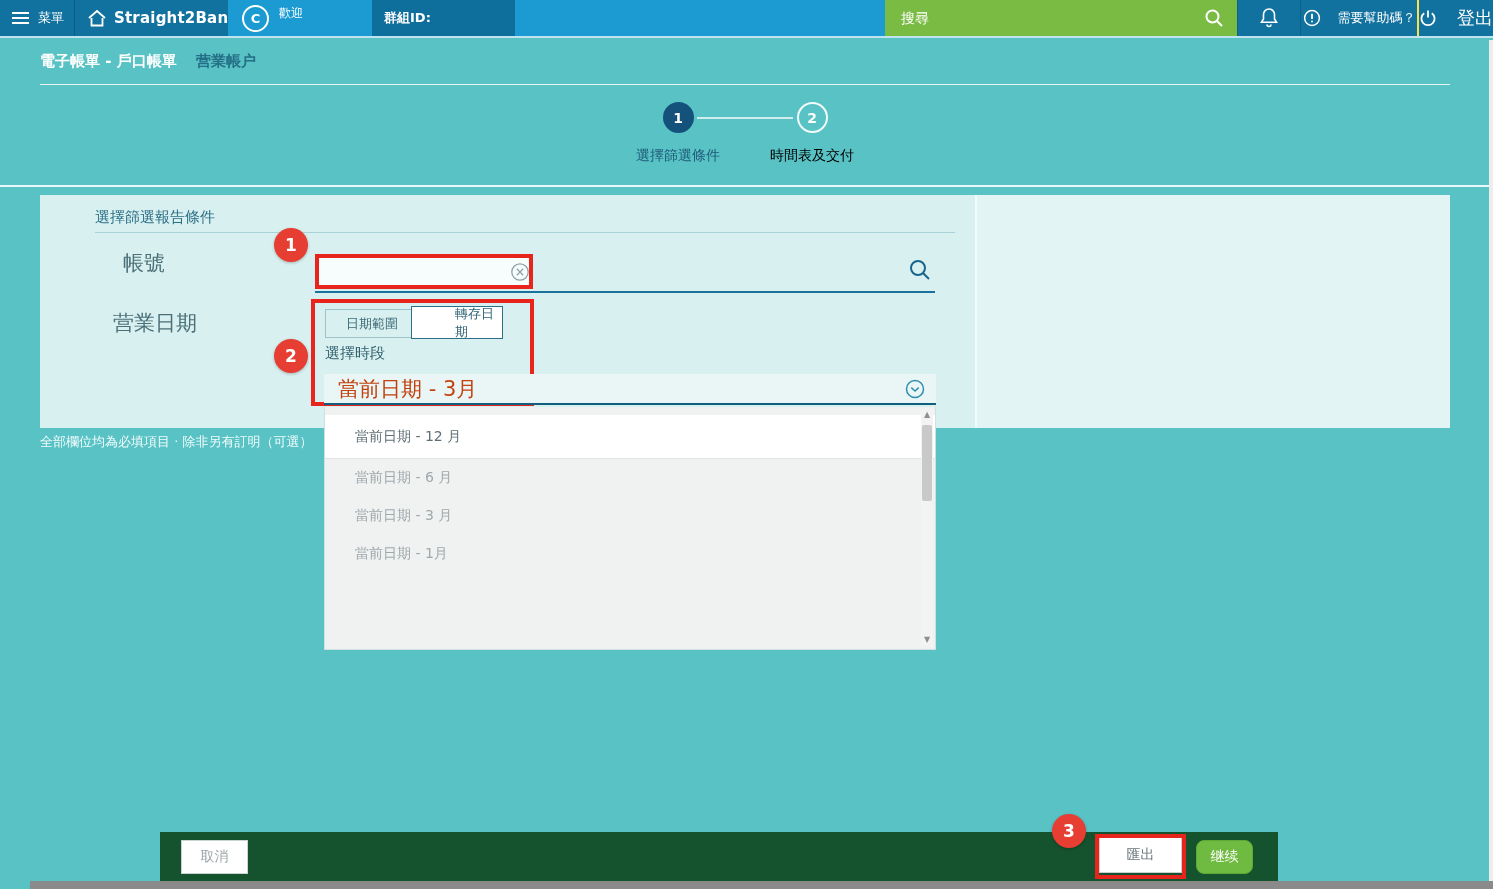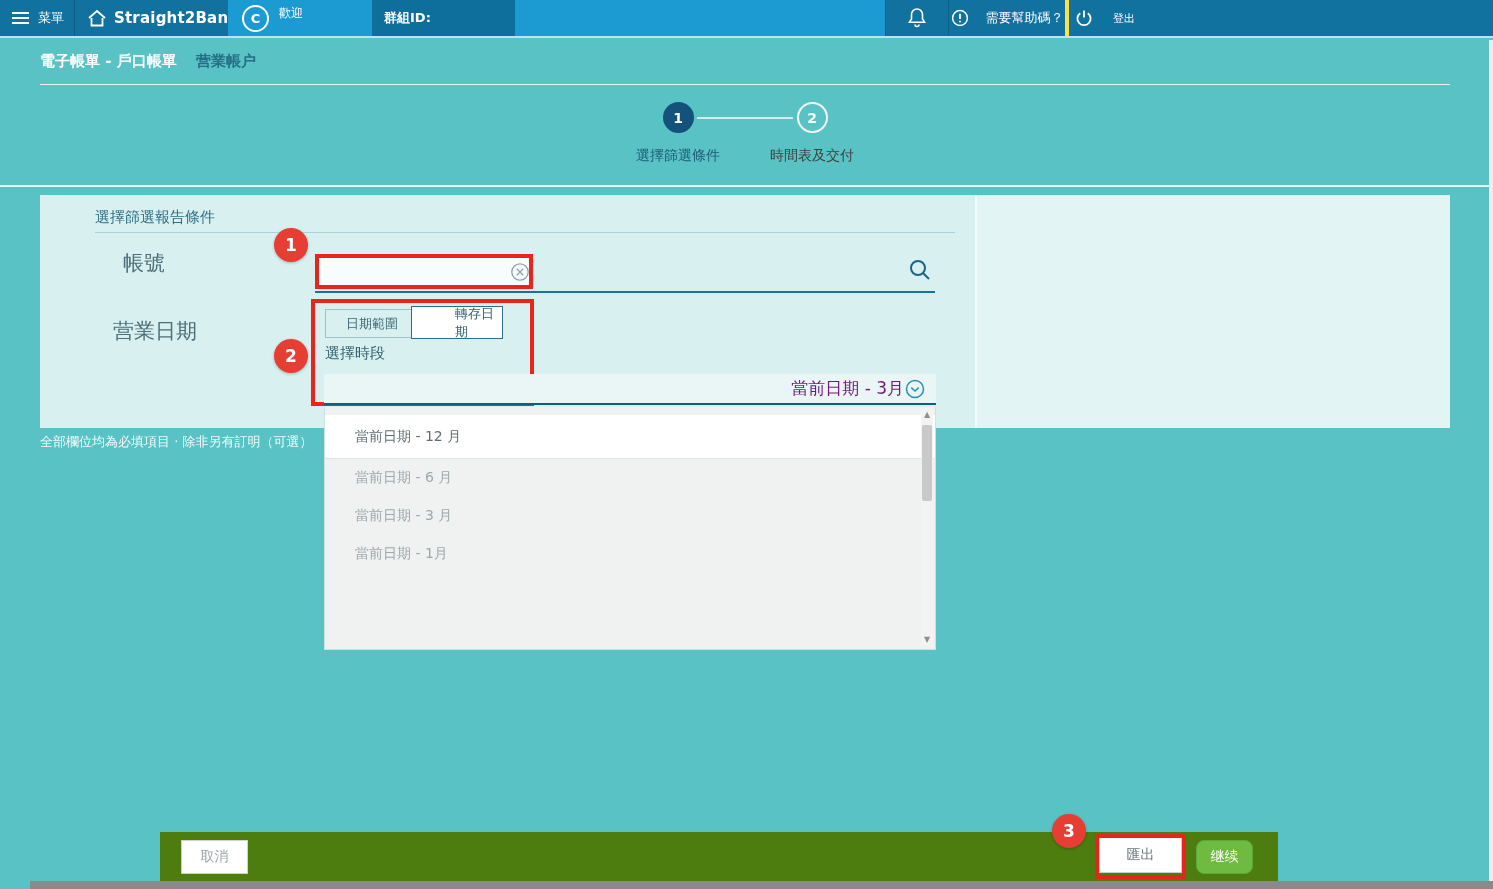--- a/index.html
+++ b/index.html
@@ -18,65 +18,65 @@
   .seg-welcome { width:144px; background:#1B9BD2; padding-left:14px; gap:10px; }
   .avatar { width:27px; height:27px; border:2px solid #fff; border-radius:50%; display:flex; align-items:center; justify-content:center; font-size:13px; font-weight:bold; }
   .welcome-txt { font-size:12px; transform:translateY(-5px); }
   .seg-group { width:143px; background:#0E6E9C; padding-left:12px; font-size:13px; font-weight:bold; }
   .seg-spacer { width:370px; background:#1B9BD2; }
   .seg-search { width:352px; background:#7ABB43; padding:0 12px 0 16px; }
   .seg-search input { flex:1; background:transparent; border:none; outline:none; color:#fff; font-size:14px; font-family:inherit; }
   .seg-search input::placeholder { color:#fff; opacity:1; }
   .seg-bell { width:63px; justify-content:center; border-left:1px solid #0A6288; }
   .seg-help { width:117px; justify-content:center; gap:17px; font-size:13px; border-left:1px solid #0A6288; }
-  .seg-logout { width:76px; justify-content:center; gap:20px; font-size:11px; border-left:4px solid #fde047; }
+  .seg-logout { width:76px; justify-content:center; gap:20px; font-size:18px; border-left:2px solid #fde047; }
 
   
   .breadcrumb { position:absolute; top:52px; left:40px; font-size:15px; font-weight:bold; }
   .crumb-primary { color:#FFFFFF; }
   .crumb-secondary { color:#256F86; margin-left:14px; }
   .breadcrumb-rule { position:absolute; top:84px; left:40px; width:1410px; height:1px; background:rgba(255,255,255,.85); }
 
   
   .stepper { position:absolute; top:102px; left:611px; width:268px; }
   .step { position:absolute; width:134px; display:flex; flex-direction:column; align-items:center; }
   .step1 { left:0; } .step2 { left:134px; }
   .step-circle { width:31px; height:31px; border-radius:50%; display:flex; align-items:center; justify-content:center; font-size:14px; font-weight:bold; }
   .step-circle.active { background:#14527C; color:#fff; border:2px solid #14527C; }
   .step-circle.inactive { background:transparent; color:#fff; border:2px solid #F2FBFB; }
   .step-label { margin-top:14px; font-size:14px; white-space:nowrap; }
   .step1 .step-label { color:#1E5A78; }
-  .step2 .step-label { color:#404040; }
+  .step2 .step-label { color:#000000; }
   .step-connector { position:absolute; top:15px; left:86px; width:96px; height:2px; background:#CFEDED; }
 
   .section-rule { position:absolute; top:185px; left:0; width:1493px; height:2px; background:#E9F8F8; }
 
   
   .panel { position:absolute; top:195px; left:40px; width:1410px; height:233px; background:#D9F0F0; }
   .panel-right { position:absolute; top:0; left:935px; width:475px; height:233px; background:#E3F4F4; border-left:2px solid #F2FBFB; }
   .panel-heading { position:absolute; left:55px; top:13px; font-size:15px; color:#2C7086; }
   .panel-heading-rule { position:absolute; left:55px; top:37px; width:860px; height:1px; background:#A9D2DA; }
 
   .field-label { position:absolute; font-size:21px; color:#4C7078; }
   .lbl-account { left:83px; top:54px; }
-  .lbl-bizdate { left:73px; top:114px;margin-top:8px; }
+  .lbl-bizdate { left:73px; top:114px; }
 
   .account-wrap { position:absolute; left:275px; top:59px; width:218px; height:35px; border:4px solid #E8251D; background:#F7FCFC; display:flex; align-items:center; }
   .account-wrap input { flex:1; height:100%; border:none; outline:none; background:transparent; font-size:14px; color:#335; padding:0 8px; font-family:inherit; }
   .clear-btn { width:22px; height:22px; margin-right:6px; flex:0 0 auto; cursor:pointer; }
   .account-underline { position:absolute; left:275px; top:96px; width:620px; height:2px; background:#19719C; }
   .account-search { position:absolute; left:868px; top:63px; width:24px; height:24px; }
 
   .redrect2 { position:absolute; left:271px; top:104px; width:223px; height:107px; border:4px solid #E8251D; }
   .tab { position:absolute; display:flex; align-items:center; justify-content:center; font-size:13px; cursor:pointer; }
   .tab-range { left:285px; top:114px; width:94px; height:29px; border:1px solid #9FC3CB; color:#3E6B77; background:transparent; }
   .tab-transfer { left:371px; top:111px; width:92px; height:33px; border:1px solid #2A7086; color:#2F6474; background:#FFFFFF;padding-left:43px; }
   .period-label { position:absolute; left:285px; top:149px; font-size:15px; color:#33626F; }
   .period-select { position:absolute; left:284px; top:179px; width:612px; height:31px; background:#EAF5F6; border-bottom:2px solid #145E7D; display:flex; align-items:center; padding:0 10px 0 14px; cursor:pointer; }
-  .period-value { flex:1; font-size:17px; color:#701a75;text-align:right; }
+  .period-value { flex:1; font-size:21px; color:#c2410c; }
 
   
   .badge { position:absolute; width:34px; height:34px; border-radius:50%; background:#E73E33; color:#fff; font-size:17px; font-weight:bold; display:flex; align-items:center; justify-content:center; box-shadow:0 1px 3px rgba(0,0,0,.25); z-index:30; }
   .badge1 { left:274px; top:228px; }
   .badge2 { left:274px; top:339px; }
   .badge3 { left:1052px; top:814px; }
   .redrect3 { position:absolute; left:1095px; top:834px; width:91px; height:45px; border:4px solid #E8251D; z-index:25; background:transparent; }
 
   
   .dropdown { position:absolute; left:324px; top:407px; width:612px; height:243px; background:#F0F1F1; border:1px solid #CFE0E3; border-top:none; overflow:hidden; z-index:20; }
@@ -84,21 +84,21 @@
   .dd-item { height:38px; display:flex; align-items:center; padding-left:30px; font-size:14px; color:#9EA8AB; cursor:pointer; }
   .dd-item.first { height:44px; background:#FFFFFF; color:#5F6E74; border-bottom:1px solid #E2E4E4; }
   .dd-scrollbar { position:absolute; top:2px; right:2px; width:12px; height:237px; background:#F3F3F3; }
   .dd-arrow { position:absolute; left:0; width:12px; font-size:8px; color:#8F8F8F; text-align:center; line-height:12px; }
   .dd-arrow.up { top:0; } .dd-arrow.down { bottom:0; }
   .dd-thumb { position:absolute; left:1px; top:16px; width:10px; height:76px; background:#C9C9C9; border-radius:2px; }
 
   .footnote { position:absolute; left:40px; top:433px; font-size:13px; color:#F2FCFC; }
 
   
-  .footer { position:absolute; left:160px; top:832px; width:1118px; height:50px; background:#4d7c0f; }
+  .footer { position:absolute; left:160px; top:832px; width:1118px; height:50px; background:#14532d; }
   .btn { display:flex; align-items:center; justify-content:center; font-size:14px; font-family:inherit; cursor:pointer; }
   .btn-cancel { position:absolute; left:21px; top:8px; width:67px; height:34px; background:#FFFFFF; border:1px solid #CBD2D3; color:#9AA4A7; }
   .btn-export { position:absolute; left:939px; top:4px; width:83px; height:37px; background:#FFFFFF; border:1px solid #C9CFD0; color:#6A7579; }
   .btn-continue { position:absolute; left:1036px; top:8px; width:57px; height:34px; background:#6FBA40; border:1px solid #5FA835; color:#FFFFFF; border-radius:8px; }
 
   .bottom-bar { position:absolute; left:30px; top:881px; width:1463px; height:8px; background:#8A8A8A; }
   .right-edge { position:absolute; right:0; top:40px; width:4px; height:841px; background:#EDEDED; }
 
   svg { display:block; }
 </style>
@@ -132,20 +132,29 @@
       </span>
     </div>
     <div class="seg seg-welcome">
       <span class="avatar">C</span>
       <span class="welcome-txt">歡迎</span>
     </div>
     <div class="seg seg-group">
       <span>群組ID:</span>
     </div>
     <div class="seg seg-spacer"></div>
+    <div class="seg seg-search">
+      <input type="text" placeholder="搜尋" style="">
+      <span>
+        <svg width="22" height="22" viewBox="0 0 22 22">
+            <circle cx="9.5" cy="9.5" r="6" fill="none" stroke="#fff" stroke-width="2"></circle>
+            <path d="M14 14 L19 19" stroke="#fff" stroke-width="2"></path>
+          </svg>
+      </span>
+    </div>
     <div class="seg seg-bell">
       <span>
         <svg width="20" height="22" viewBox="0 0 20 22">
             <path d="M10 2 a5.5 5.5 0 0 1 5.5 5.5 V12 l2 3.2 H2.5 L4.5 12 V7.5 A5.5 5.5 0 0 1 10 2 Z" fill="none" stroke="#fff" stroke-width="1.6"></path>
             <path d="M8 17.5 a2 2 0 0 0 4 0" fill="none" stroke="#fff" stroke-width="1.6"></path>
           </svg>
       </span>
     </div>
     <div class="seg seg-help">
       <span>

